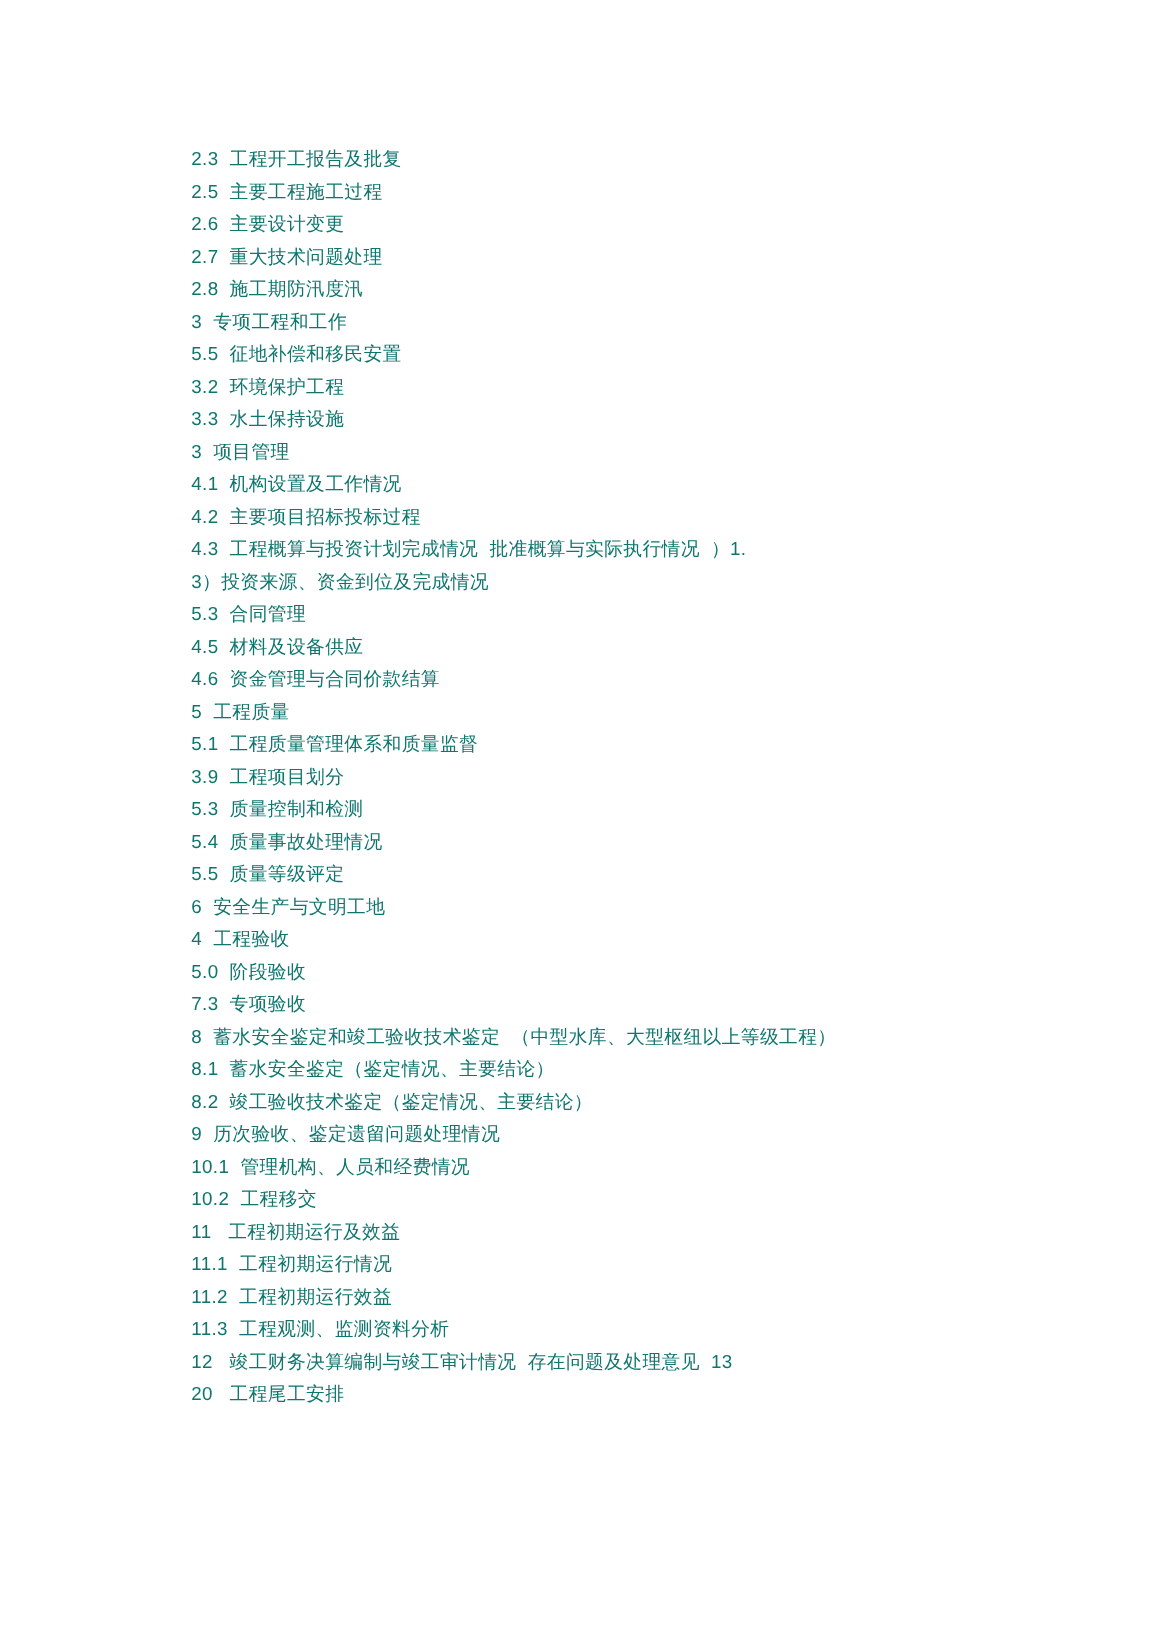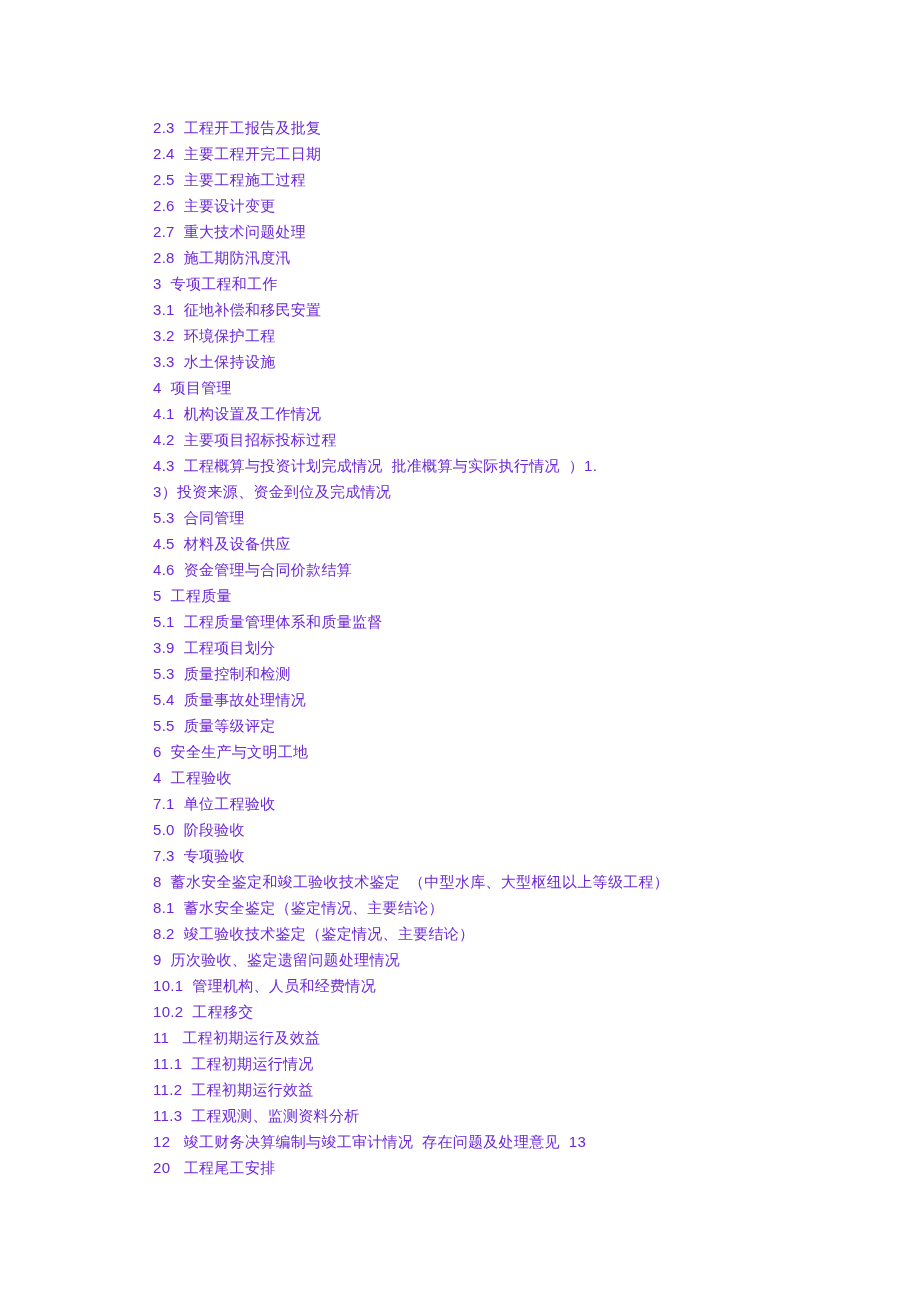--- a/index.html
+++ b/index.html
@@ -10,56 +10,54 @@
     body {
       background: #ffffff;
       font-family: "Microsoft YaHei", "SimSun", Arial, sans-serif;
       width: 920px;
       height: 1303px;
       padding: 115px 0 0 153px;
     }
     .line {
       font-size: 15px;
       line-height: 26px;
-      color: #6d28d9;
+      color: #0f766e;
       white-space: pre;
       letter-spacing: 0.3px;
     }
   </style>
 </head>
 <body>
 
 <div id="content">
     <div class="line">2.3  工程开工报告及批复</div>
-    <div class="line">2.4  主要工程开完工日期</div>
     <div class="line">2.5  主要工程施工过程</div>
     <div class="line">2.6  主要设计变更</div>
     <div class="line">2.7  重大技术问题处理</div>
     <div class="line">2.8  施工期防汛度汛</div>
     <div class="line">3  专项工程和工作</div>
-    <div class="line">3.1  征地补偿和移民安置</div>
+    <div class="line">5.5  征地补偿和移民安置</div>
     <div class="line">3.2  环境保护工程</div>
     <div class="line">3.3  水土保持设施</div>
-    <div class="line">4  项目管理</div>
+    <div class="line">3  项目管理</div>
     <div class="line">4.1  机构设置及工作情况</div>
     <div class="line">4.2  主要项目招标投标过程</div>
     <div class="line">4.3  工程概算与投资计划完成情况  批准概算与实际执行情况  ）1.</div>
     <div class="line">3）投资来源、资金到位及完成情况</div>
     <div class="line">5.3  合同管理</div>
     <div class="line">4.5  材料及设备供应</div>
     <div class="line">4.6  资金管理与合同价款结算</div>
     <div class="line">5  工程质量</div>
     <div class="line">5.1  工程质量管理体系和质量监督</div>
     <div class="line">3.9  工程项目划分</div>
     <div class="line">5.3  质量控制和检测</div>
     <div class="line">5.4  质量事故处理情况</div>
     <div class="line">5.5  质量等级评定</div>
     <div class="line">6  安全生产与文明工地</div>
     <div class="line">4  工程验收</div>
-    <div class="line">7.1  单位工程验收</div>
     <div class="line">5.0  阶段验收</div>
     <div class="line">7.3  专项验收</div>
     <div class="line">8  蓄水安全鉴定和竣工验收技术鉴定  （中型水库、大型枢纽以上等级工程）</div>
     <div class="line">8.1  蓄水安全鉴定（鉴定情况、主要结论）</div>
     <div class="line">8.2  竣工验收技术鉴定（鉴定情况、主要结论）</div>
     <div class="line">9  历次验收、鉴定遗留问题处理情况</div>
     <div class="line">10.1  管理机构、人员和经费情况</div>
     <div class="line">10.2  工程移交</div>
     <div class="line">11   工程初期运行及效益</div>
     <div class="line">11.1  工程初期运行情况</div>

